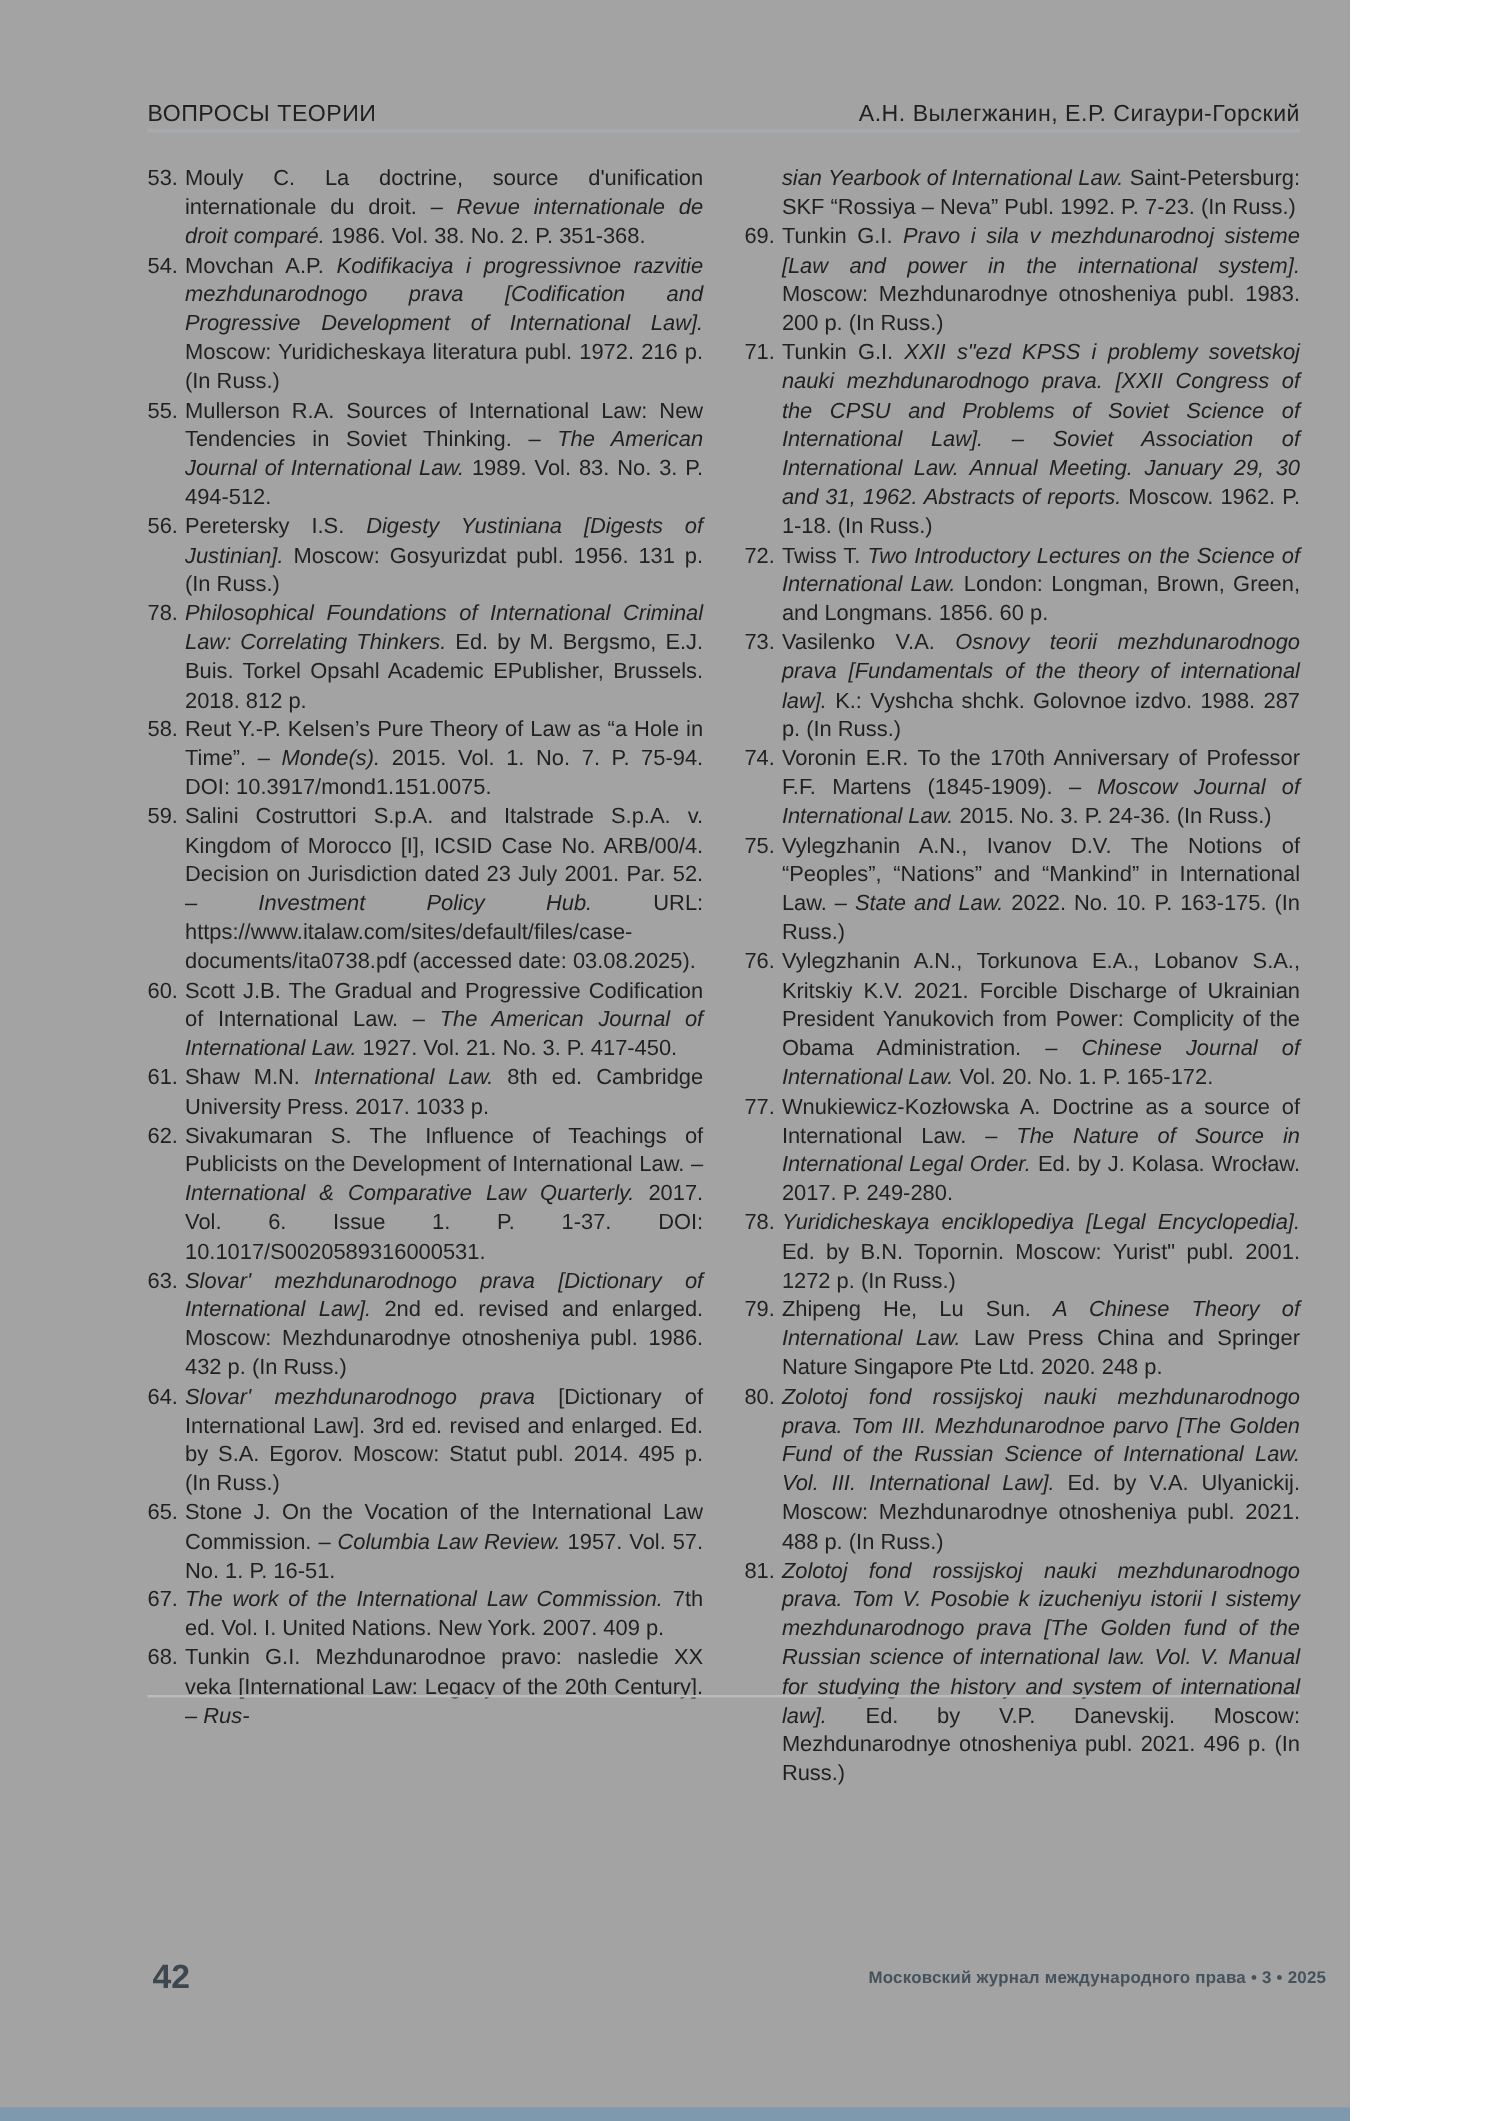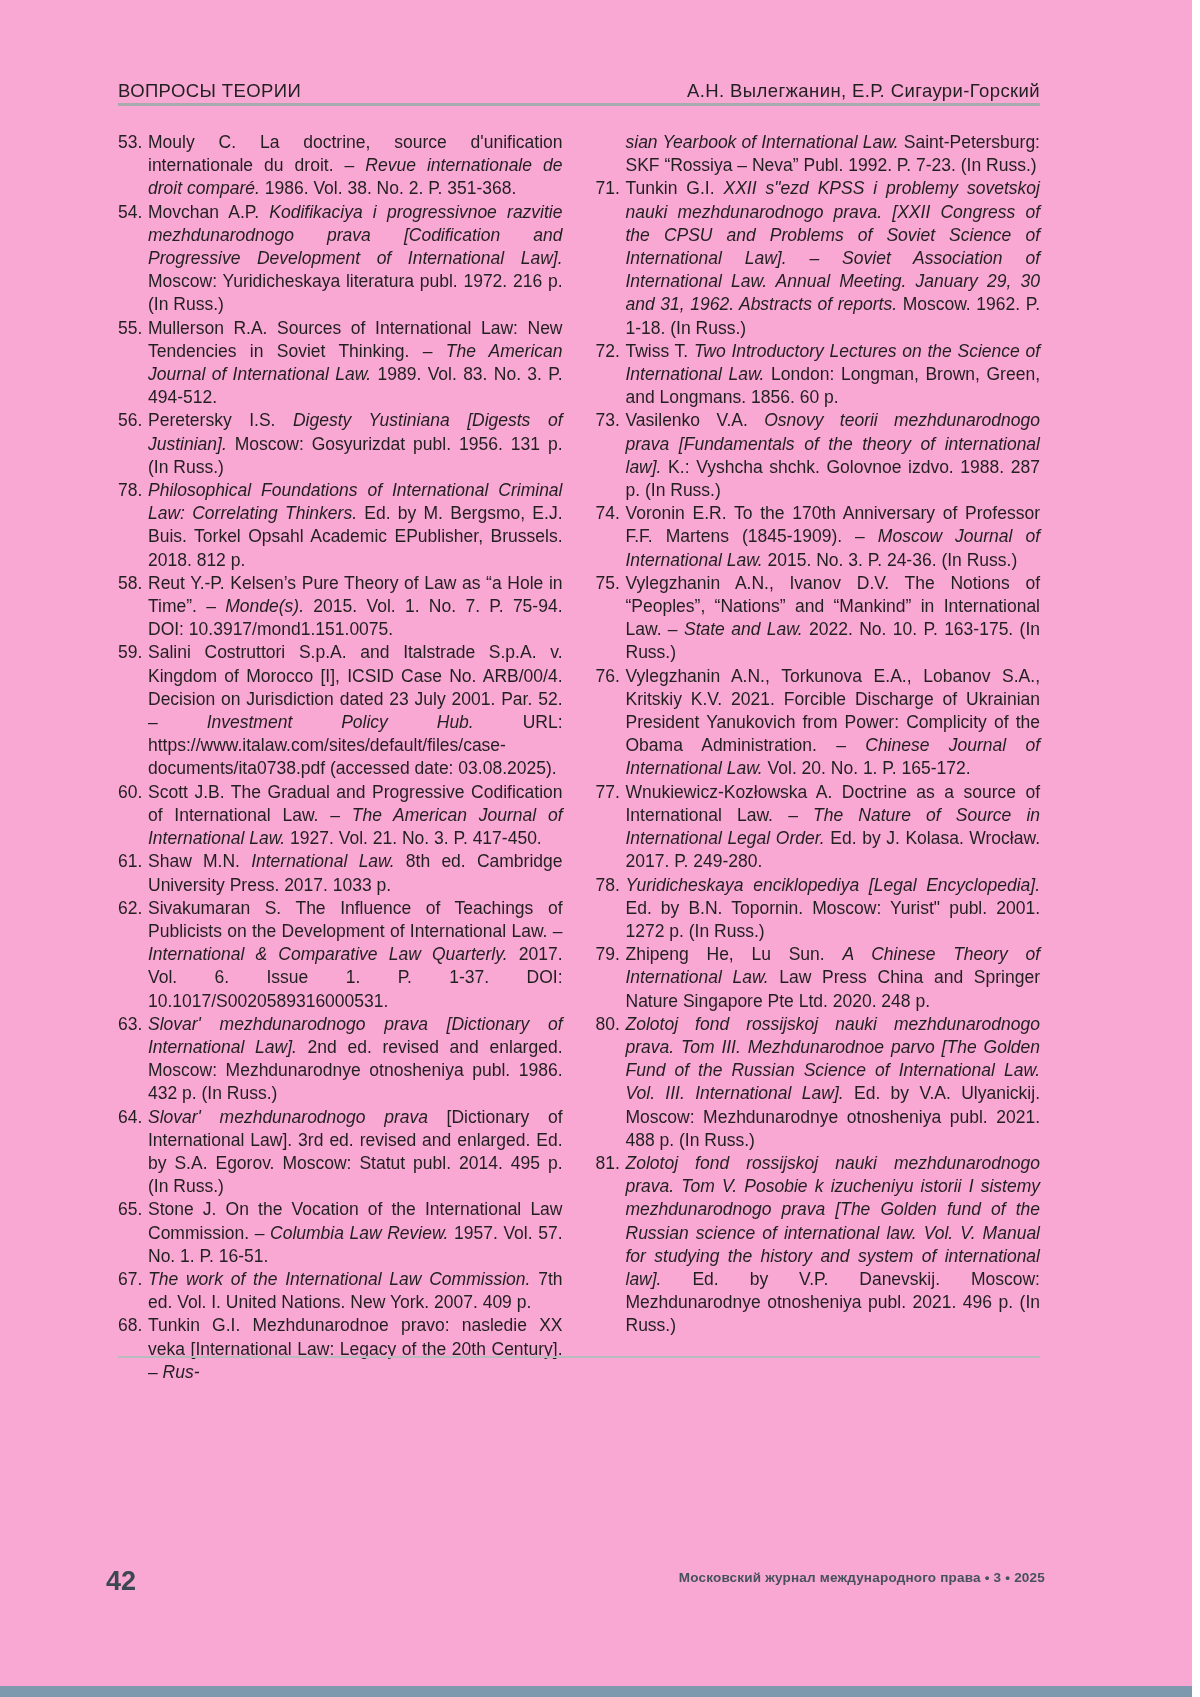--- a/index.html
+++ b/index.html
@@ -1,24 +1,23 @@
 <!DOCTYPE html>
 <html><head>
 <meta charset="utf-8">
 <style>
   html,body{margin:0;padding:0;background:#ffffff;}
   .page{
     position:relative;
-    width:1172px;
+    width:1080px;
     height:1697px;
-    background:#f9a8d4;
+    background:#a3a3a3;
     font-family:"Liberation Sans", sans-serif;
     color:#221f20;
     overflow:hidden;
-    padding-left:20px;
   }
   .page-header{
     position:absolute;
     left:118px; top:80px; width:922px;
     display:flex;
     justify-content:space-between;
     align-items:baseline;
     font-size:18.5px;
     letter-spacing:0.4px;
     color:#221f20;
@@ -49,24 +48,24 @@
     font-style:normal;
   }
   .it{ font-style:italic; }
   .footer-rule{
     position:absolute;
     left:118px; top:1356px; width:922px; height:1.5px;
     background:#b9bcbe;
   }
   .page-footer{
     position:absolute;
-    left:106px; top:1568px; width:939px;
+    left:122px; top:1568px; width:939px;
     display:flex;
     justify-content:space-between;
-    align-items:center;
+    align-items:flex-end;
   }
   .page-num{
     font-size:27px;
     font-weight:bold;
     color:#3c4750;
     line-height:1;
   }
   .journal-line{
     font-size:13.5px;
     font-weight:bold;
@@ -105,20 +104,21 @@
         <div class="ref"><span class="num">61.</span><span><span>Shaw M.N. </span><span class="it">International Law.</span><span> 8th ed. Cambridge University Press. 2017. 1033 p.</span></span></div>
         <div class="ref"><span class="num">62.</span><span><span>Sivakumaran S. The Influence of Teachings of Publicists on the Development of International Law. – </span><span class="it">International &amp; Comparative Law Quarterly.</span><span> 2017. Vol. 6. Issue 1. P. 1-37. DOI: 10.1017/S0020589316000531.</span></span></div>
         <div class="ref"><span class="num">63.</span><span><span class="it">Slovar' mezhdunarodnogo prava [Dictionary of International Law].</span><span> 2nd ed. revised and enlarged. Moscow: Mezhdunarodnye otnosheniya publ. 1986. 432 p. (In Russ.)</span></span></div>
         <div class="ref"><span class="num">64.</span><span><span class="it">Slovar' mezhdunarodnogo prava</span><span> [Dictionary of International Law]. 3rd ed. revised and enlarged. Ed. by S.A. Egorov. Moscow: Statut publ. 2014. 495 p. (In Russ.)</span></span></div>
         <div class="ref"><span class="num">65.</span><span><span>Stone J. On the Vocation of the International Law Commission. – </span><span class="it">Columbia Law Review.</span><span> 1957. Vol. 57. No. 1. P. 16-51.</span></span></div>
         <div class="ref"><span class="num">67.</span><span><span class="it">The work of the International Law Commission.</span><span> 7th ed. Vol. I. United Nations. New York. 2007. 409 p.</span></span></div>
         <div class="ref"><span class="num">68.</span><span><span>Tunkin G.I. Mezhdunarodnoe pravo: nasledie XX veka [International Law: Legacy of the 20th Century]. – </span><span class="it">Rus-</span></span></div>
       </div>
     <div class="col">
         <div class="ref"><span><span class="it">sian Yearbook of International Law.</span><span> Saint-Petersburg: SKF “Rossiya – Neva” Publ. 1992. P. 7-23. (In Russ.)</span></span></div>
+        <div class="ref"><span class="num">69.</span><span><span>Tunkin G.I. </span><span class="it">Pravo i sila v mezhdunarodnoj sisteme [Law and power in the international system].</span><span> Moscow: Mezhdunarodnye otnosheniya publ. 1983. 200 p. (In Russ.)</span></span></div>
         <div class="ref"><span class="num">71.</span><span><span>Tunkin G.I. </span><span class="it">XXII s"ezd KPSS i problemy sovetskoj nauki mezhdunarodnogo prava. [XXII Congress of the CPSU and Problems of Soviet Science of International Law]. – Soviet Association of International Law. Annual Meeting. January 29, 30 and 31, 1962. Abstracts of reports.</span><span> Moscow. 1962. P. 1-18. (In Russ.)</span></span></div>
         <div class="ref"><span class="num">72.</span><span><span>Twiss T. </span><span class="it">Two Introductory Lectures on the Science of International Law.</span><span> London: Longman, Brown, Green, and Longmans. 1856. 60 p.</span></span></div>
         <div class="ref"><span class="num">73.</span><span><span>Vasilenko V.A. </span><span class="it">Osnovy teorii mezhdunarodnogo prava [Fundamentals of the theory of international law].</span><span> K.: Vyshcha shchk. Golovnoe izdvo. 1988. 287 p. (In Russ.)</span></span></div>
         <div class="ref"><span class="num">74.</span><span><span>Voronin E.R. To the 170th Anniversary of Professor F.F. Martens (1845-1909). – </span><span class="it">Moscow Journal of International Law.</span><span> 2015. No. 3. P. 24-36. (In Russ.)</span></span></div>
         <div class="ref"><span class="num">75.</span><span><span>Vylegzhanin A.N., Ivanov D.V. The Notions of “Peoples”, “Nations” and “Mankind” in International Law. – </span><span class="it">State and Law.</span><span> 2022. No. 10. P. 163-175. (In Russ.)</span></span></div>
         <div class="ref"><span class="num">76.</span><span><span>Vylegzhanin A.N., Torkunova E.A., Lobanov S.A., Kritskiy K.V. 2021. Forcible Discharge of Ukrainian President Yanukovich from Power: Complicity of the Obama Administration. – </span><span class="it">Chinese Journal of International Law.</span><span> Vol. 20. No. 1. P. 165-172.</span></span></div>
         <div class="ref"><span class="num">77.</span><span><span>Wnukiewicz-Kozłowska A. Doctrine as a source of International Law. – </span><span class="it">The Nature of Source in International Legal Order.</span><span> Ed. by J. Kolasa. Wrocław. 2017. P. 249-280.</span></span></div>
         <div class="ref"><span class="num">78.</span><span><span class="it">Yuridicheskaya enciklopediya [Legal Encyclopedia].</span><span> Ed. by B.N. Topornin. Moscow: Yurist" publ. 2001. 1272 p. (In Russ.)</span></span></div>
         <div class="ref"><span class="num">79.</span><span><span>Zhipeng He, Lu Sun. </span><span class="it">A Chinese Theory of International Law.</span><span> Law Press China and Springer Nature Singapore Pte Ltd. 2020. 248 p.</span></span></div>
         <div class="ref"><span class="num">80.</span><span><span class="it">Zolotoj fond rossijskoj nauki mezhdunarodnogo prava. Tom III. Mezhdunarodnoe parvo [The Golden Fund of the Russian Science of International Law. Vol. III. International Law].</span><span> Ed. by V.A. Ulyanickij. Moscow: Mezhdunarodnye otnosheniya publ. 2021. 488 p. (In Russ.)</span></span></div>

